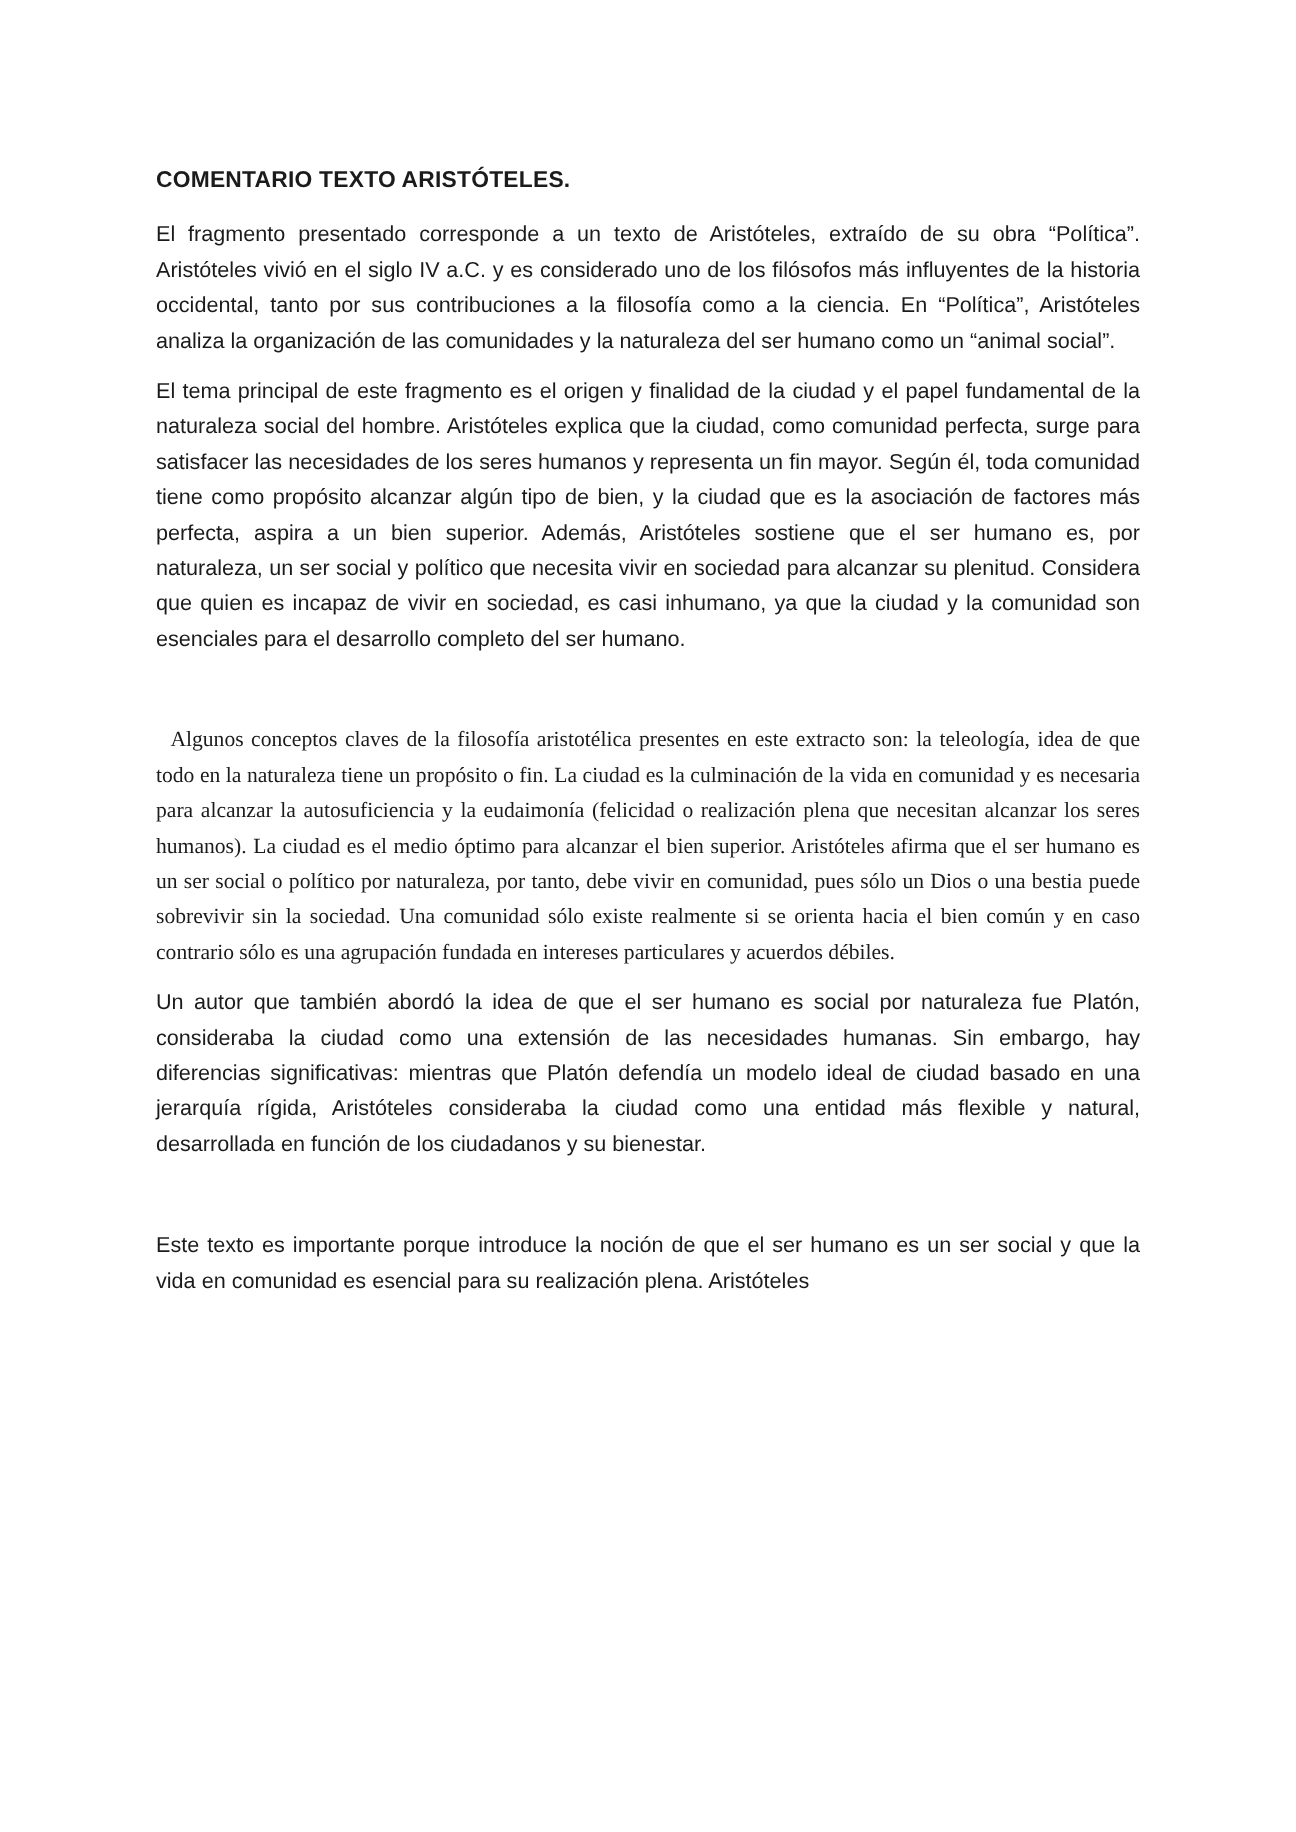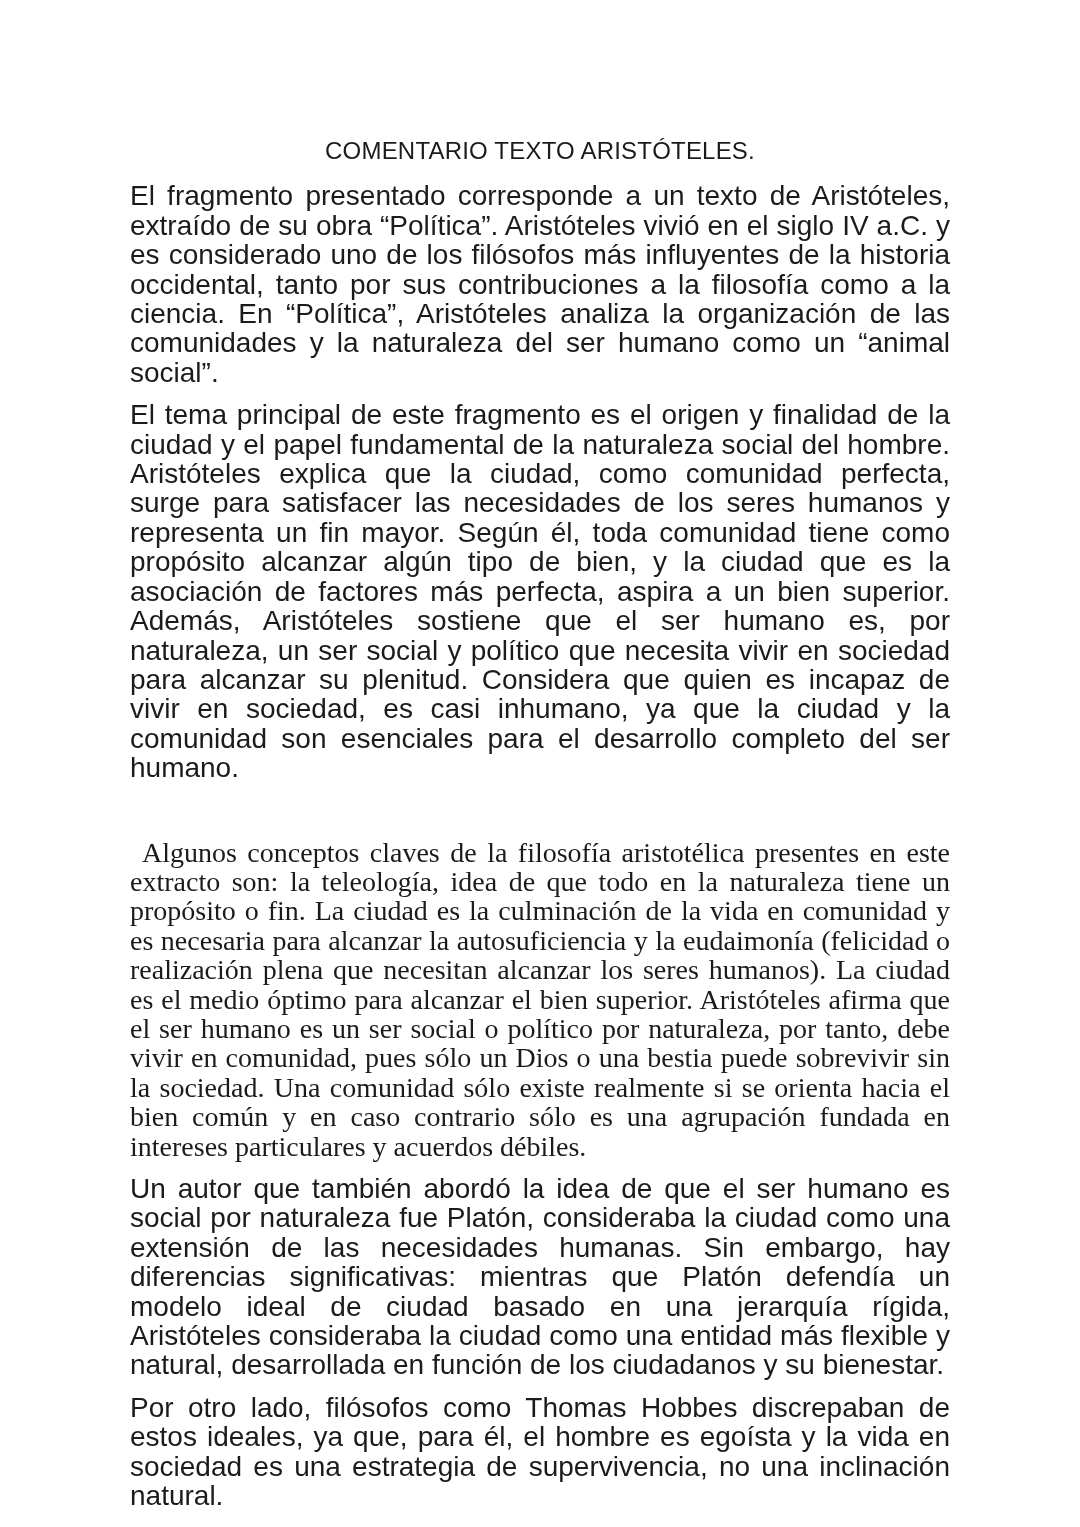--- a/index.html
+++ b/index.html
@@ -17,29 +17,29 @@
     -webkit-font-smoothing: antialiased;
   }
   .page {
     box-sizing: border-box;
     width: 1080px;
     height: 1527px;
     padding: 136px 130px 0 130px;
     background: #ffffff;
   }
   .doc-title {
-    font-size: 24px;
-    font-weight: 400;
+    font-size: 19px;
+    font-weight: 700;
     line-height: 29.4px;
     margin: 0 0 16px 0;
-    text-align: center;
+    text-align: left;
     letter-spacing: 0.2px;
   }
   .para {
-    font-size: 28px;
+    font-size: 18px;
     line-height: 29.4px;
     text-align: justify;
     margin: 0 0 13px 0;
   }
   .para.indented {
     text-indent: 12px;
     font-family: Liberation Serif, serif;
   }
   .blank-line {
     height: 42px;
@@ -54,17 +54,17 @@
   <p class="para">El fragmento presentado corresponde a un texto de Aristóteles, extraído de su obra “Política”. Aristóteles vivió en el siglo IV a.C. y es considerado uno de los filósofos más influyentes de la historia occidental, tanto por sus contribuciones a la filosofía como a la ciencia. En “Política”, Aristóteles analiza la organización de las comunidades y la naturaleza del ser humano como un “animal social”.</p>
 
   <p class="para">El tema principal de este fragmento es el origen y finalidad de la ciudad y el papel fundamental de la naturaleza social del hombre. Aristóteles explica que la ciudad, como comunidad perfecta, surge para satisfacer las necesidades de los seres humanos y representa un fin mayor. Según él, toda comunidad tiene como propósito alcanzar algún tipo de bien, y la ciudad que es la asociación de factores más perfecta, aspira a un bien superior. Además, Aristóteles sostiene que el ser humano es, por naturaleza, un ser social y político que necesita vivir en sociedad para alcanzar su plenitud. Considera que quien es incapaz de vivir en sociedad, es casi inhumano, ya que la ciudad y la comunidad son esenciales para el desarrollo completo del ser humano.</p>
 
   <div class="blank-line"></div>
 
   <p class="para indented">Algunos conceptos claves de la filosofía aristotélica presentes en este extracto son: la teleología, idea de que todo en la naturaleza tiene un propósito o fin. La ciudad es la culminación de la vida en comunidad y es necesaria para alcanzar la autosuficiencia y la eudaimonía (felicidad o realización plena que necesitan alcanzar los seres humanos). La ciudad es el medio óptimo para alcanzar el bien superior. Aristóteles afirma que el ser humano es un ser social o político por naturaleza, por tanto, debe vivir en comunidad, pues sólo un Dios o una bestia puede sobrevivir sin la sociedad. Una comunidad sólo existe realmente si se orienta hacia el bien común y en caso contrario sólo es una agrupación fundada en intereses particulares y acuerdos débiles.</p>
 
   <p class="para">Un autor que también abordó la idea de que el ser humano es social por naturaleza fue Platón, consideraba la ciudad como una extensión de las necesidades humanas. Sin embargo, hay diferencias significativas: mientras que Platón defendía un modelo ideal de ciudad basado en una jerarquía rígida, Aristóteles consideraba la ciudad como una entidad más flexible y natural, desarrollada en función de los ciudadanos y su bienestar.</p>
 
-  <p class="para">Por otro lado, filósofos como Thomas Hobbes discrepaban de estos ideales, ya que, para él, el hombre es egoísta y la vida en sociedad es una estrategia de supervivencia, no una inclinación natural.</p>
 
   <div class="blank-line"></div>
 
+  <p class="para">Este texto es importante porque introduce la noción de que el ser humano es un ser social y que la vida en comunidad es esencial para su realización plena. Aristóteles</p>
 </div>
 
 </body></html>

